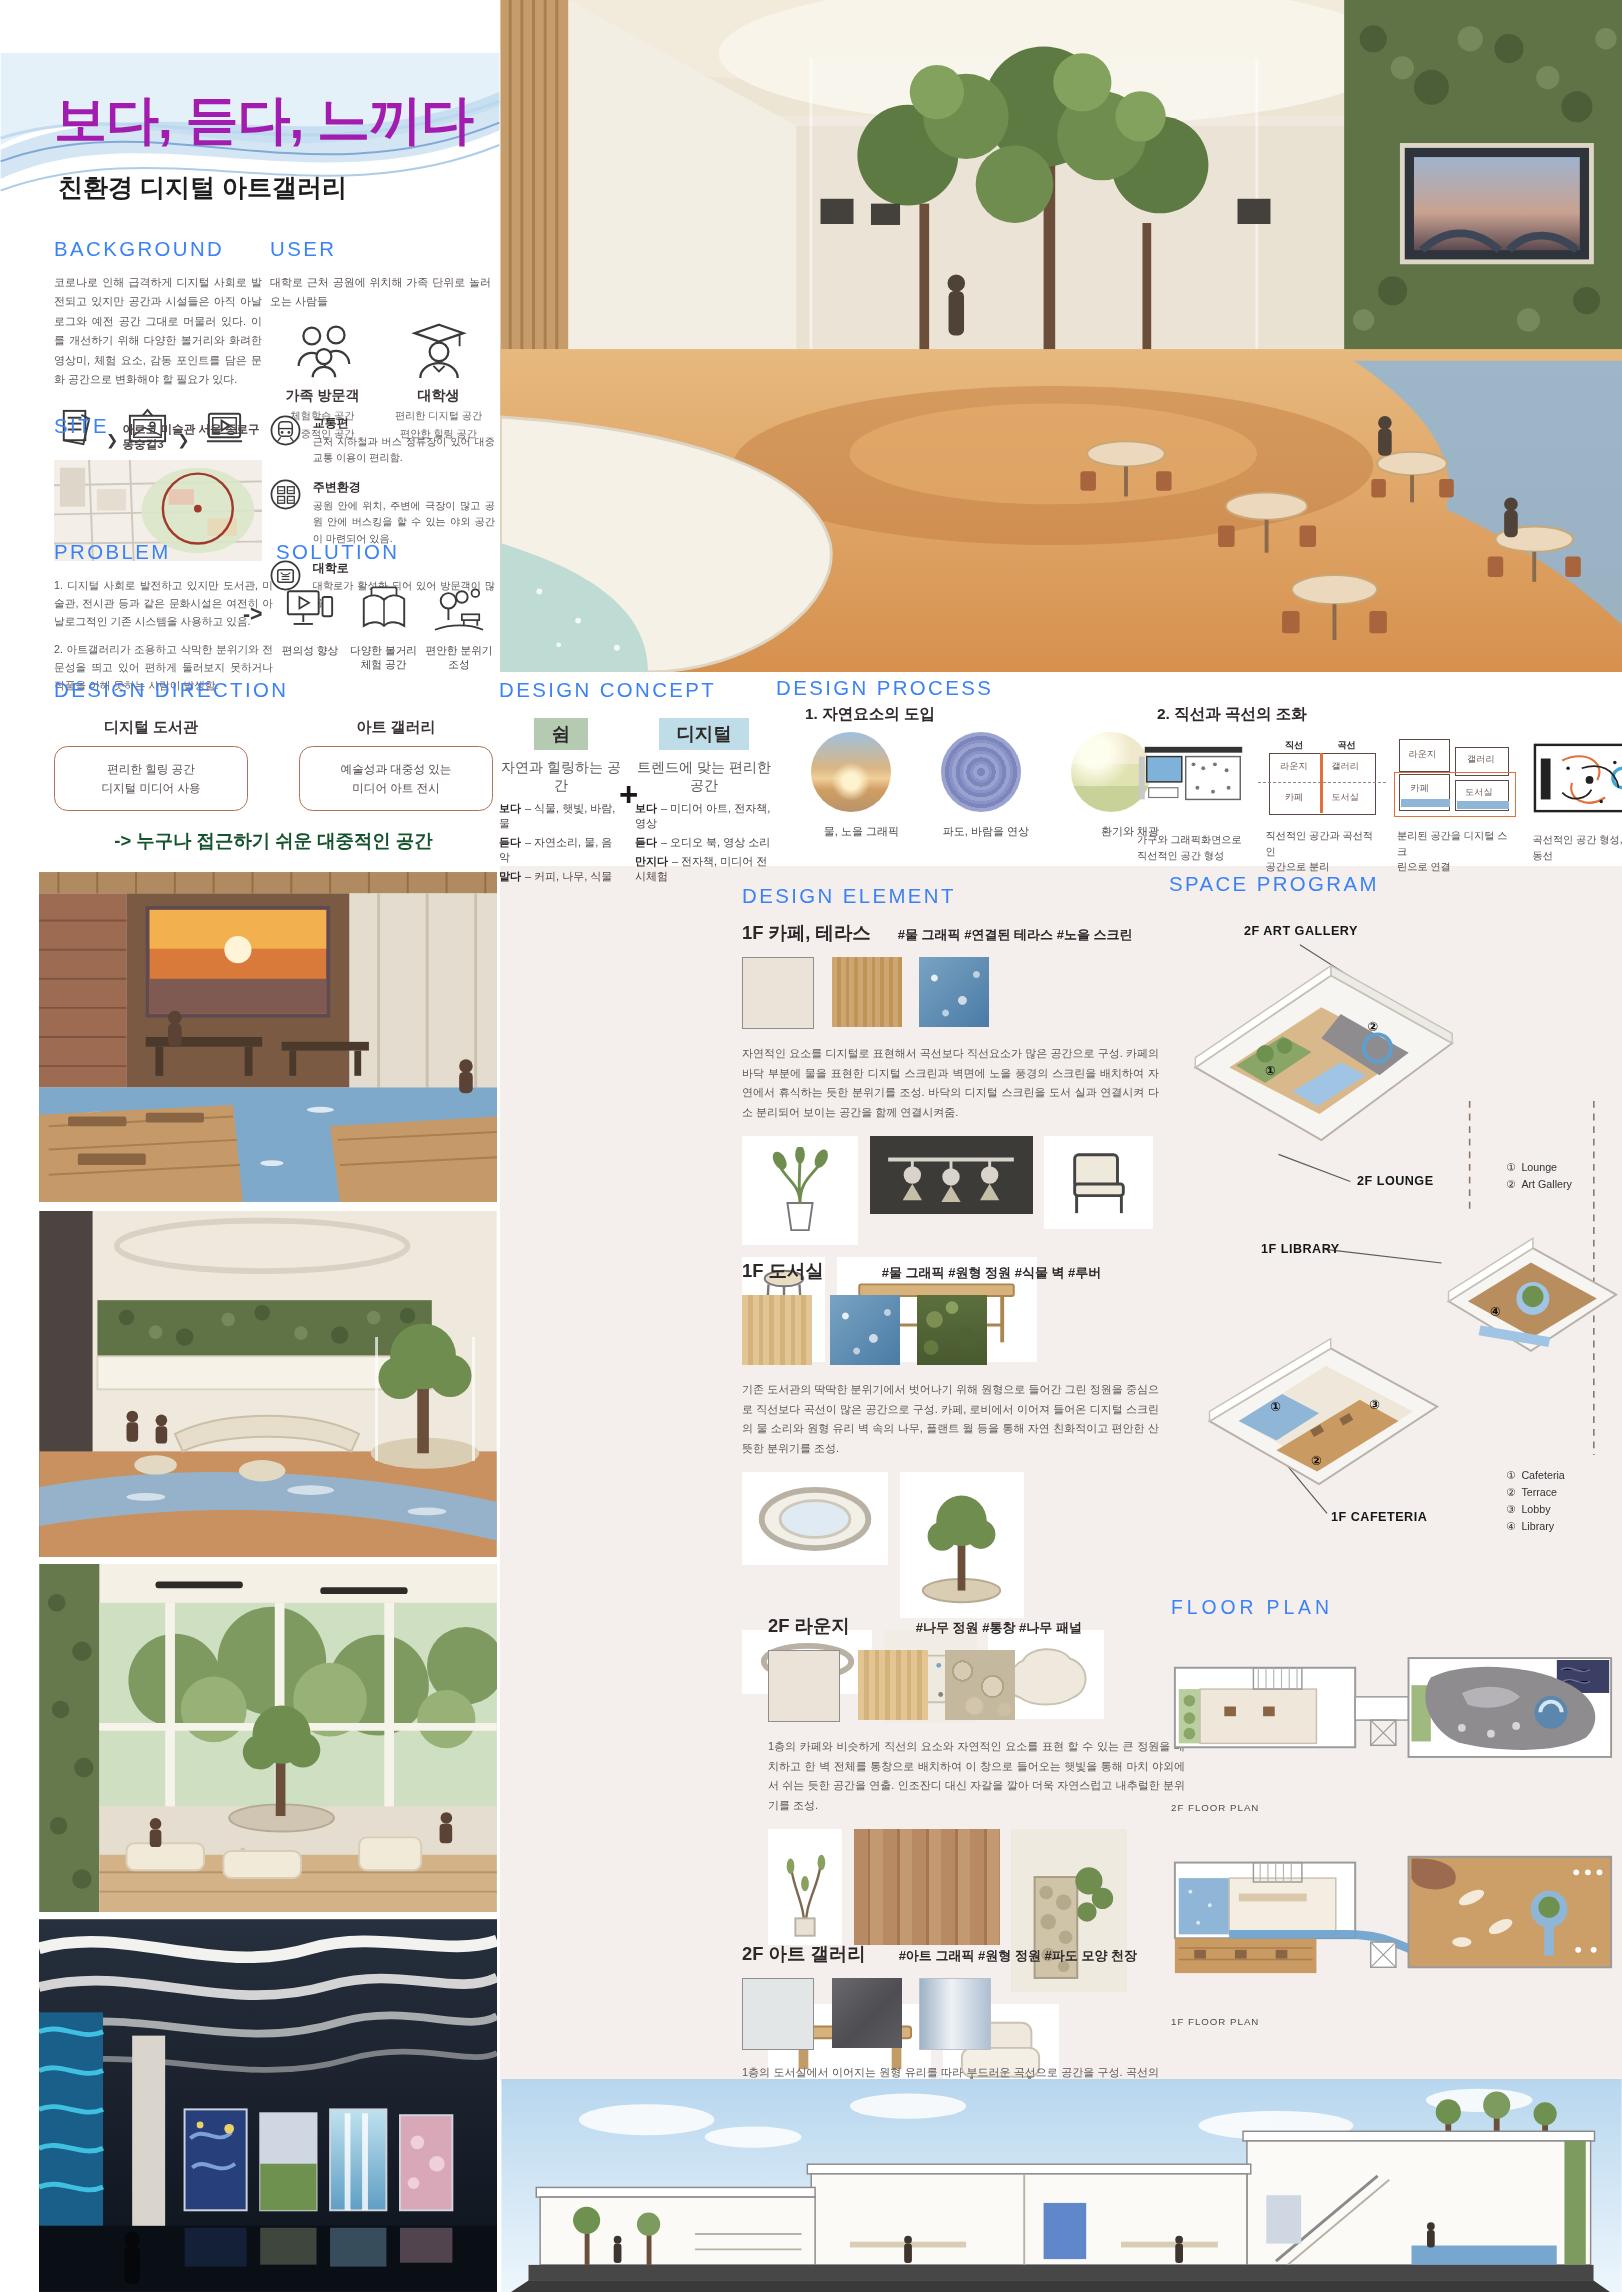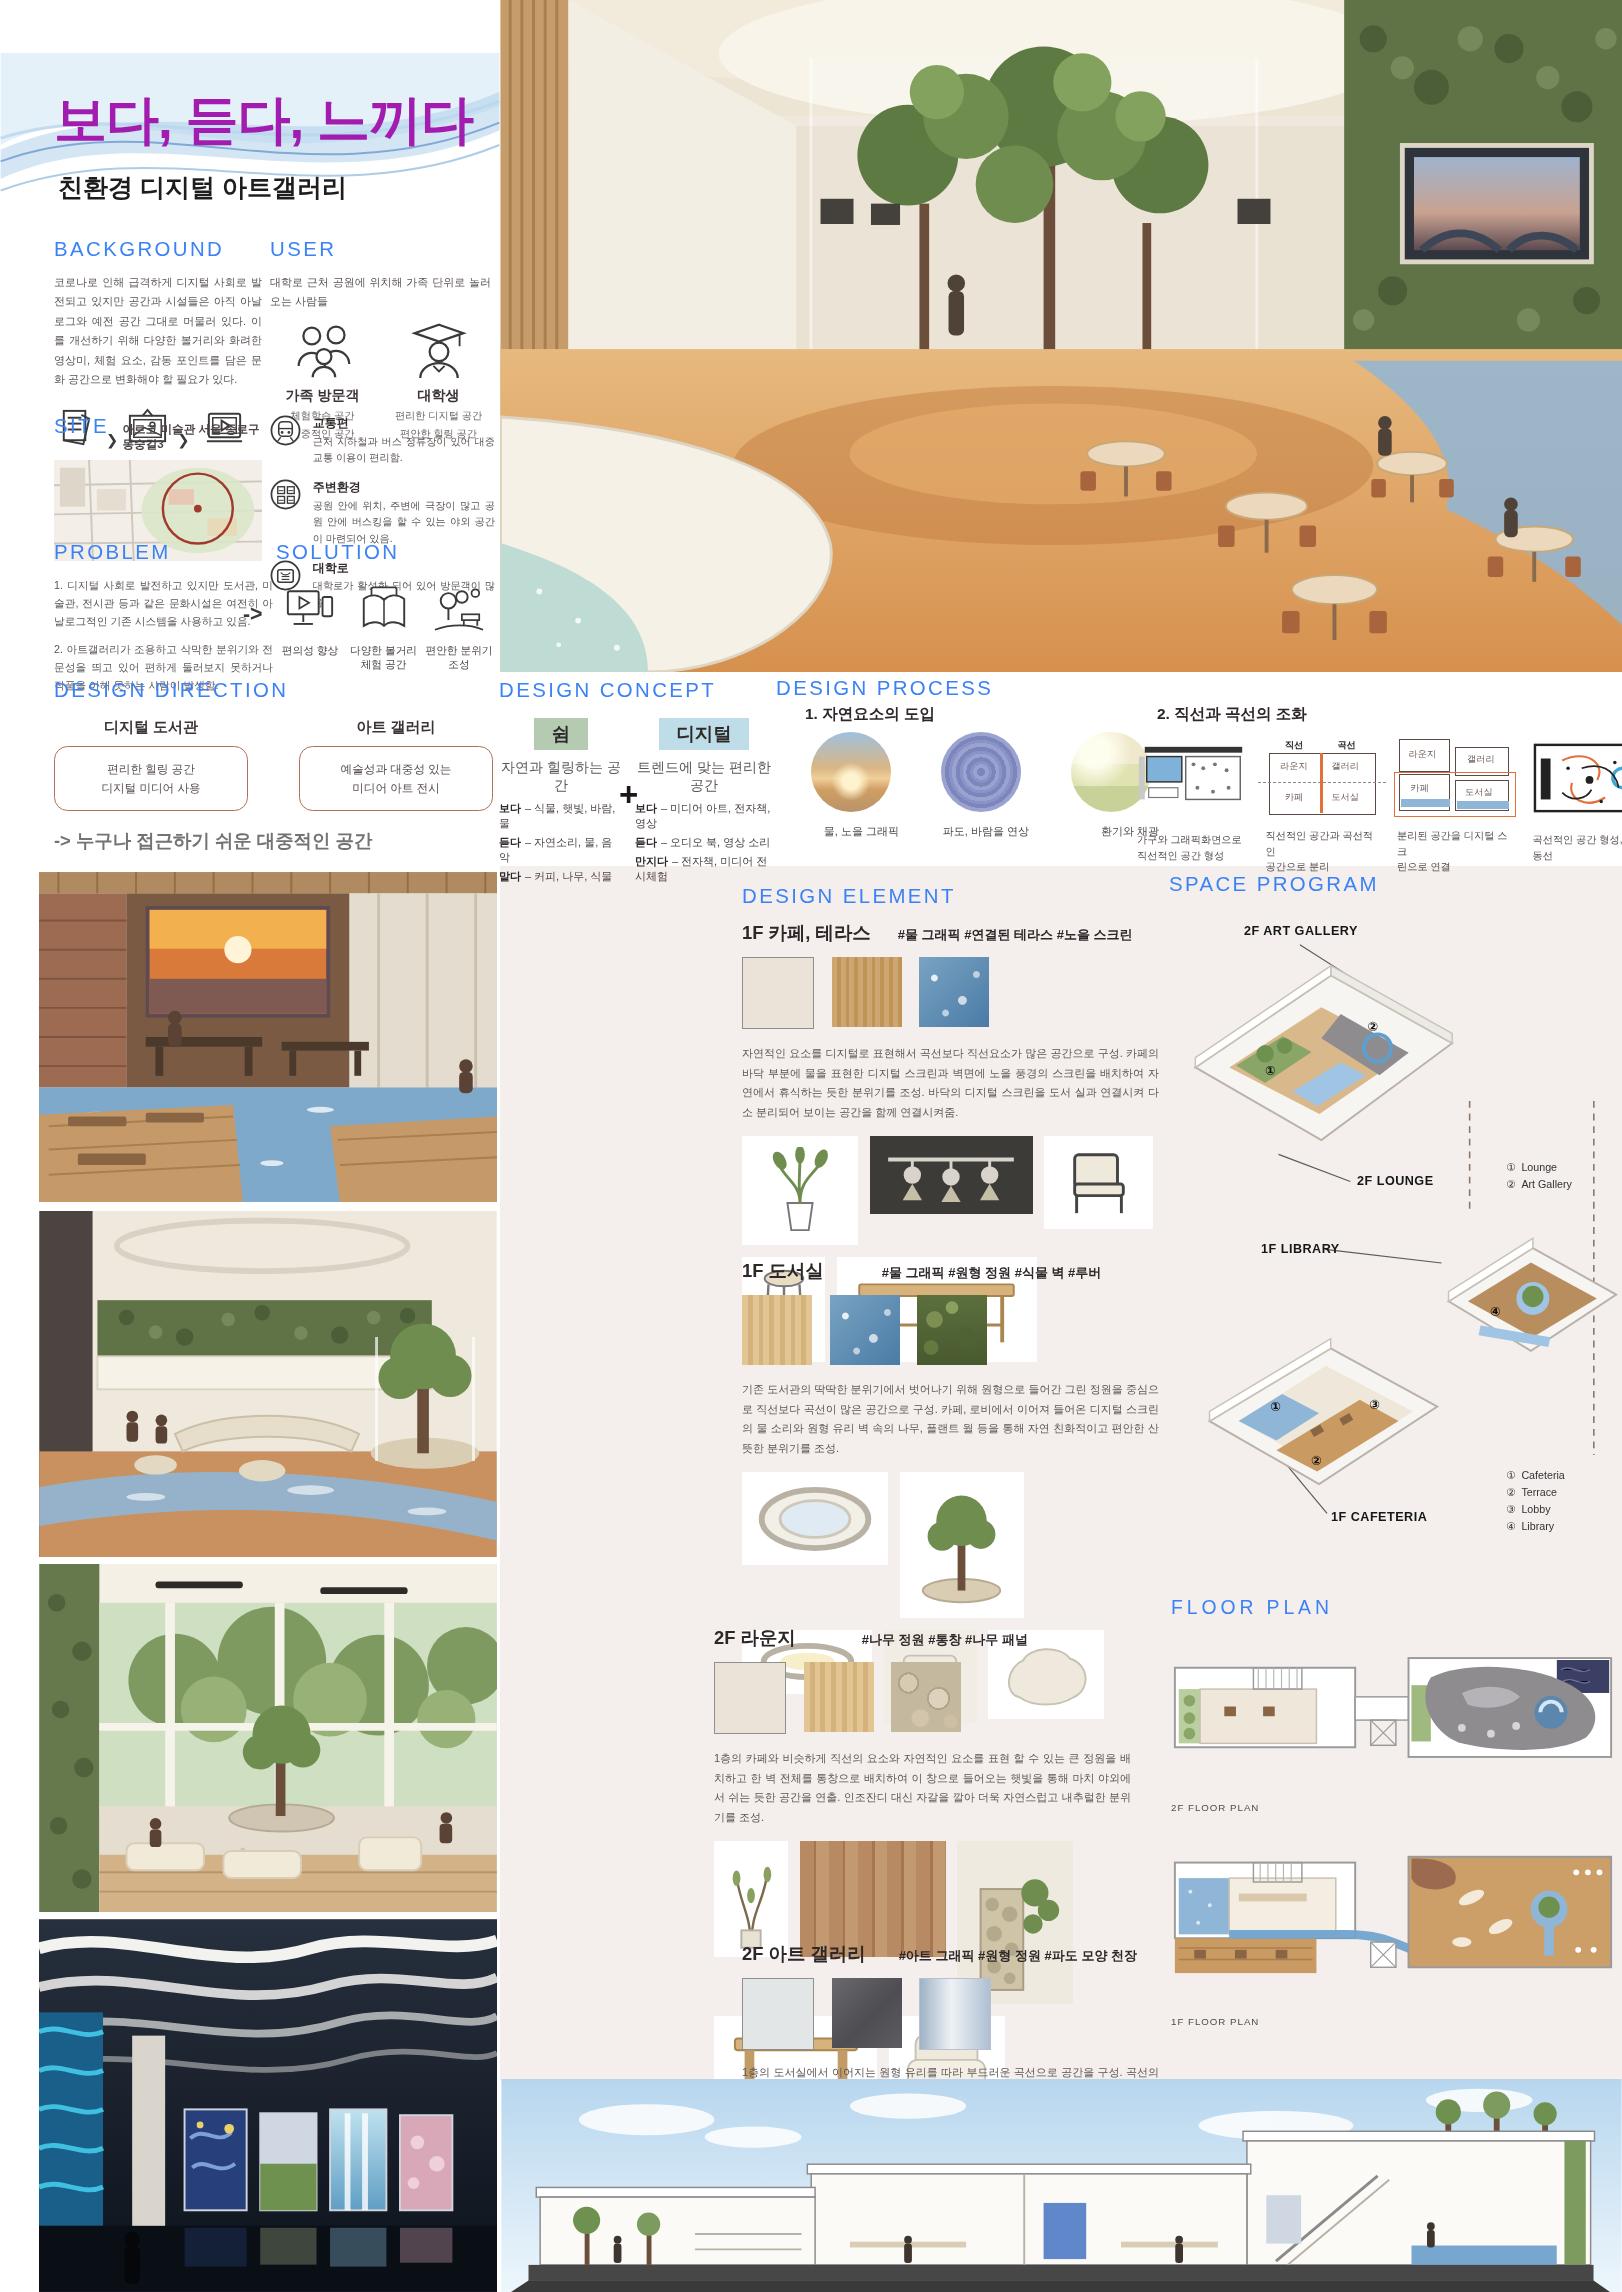--- a/index.html
+++ b/index.html
@@ -418,21 +418,21 @@
         <div class="dd-title">디지털 도서관</div>
         <div class="dd-box pre">편리한 힐링 공간
 디지털 미디어 사용</div>
       </div>
       <div style="width:194px;">
         <div class="dd-title">아트 갤러리</div>
         <div class="dd-box pre">예술성과 대중성 있는
 미디어 아트 전시</div>
       </div>
     </div>
-    <div style="margin-top:17.5px;font-size:18.4px;font-weight:700;color:#737373;">-&gt; 누구나 접근하기 쉬운 대중적인 공간</div>
+    <div style="text-align:center;margin-top:17.5px;font-size:18.4px;font-weight:700;color:#14532d;">-&gt; 누구나 접근하기 쉬운 대중적인 공간</div>
   </div>
 
   <div class="abs" style="left:499px;top:679px;width:274px;">
     <h2 class="h-en" style="margin:0;">DESIGN CONCEPT</h2>
     <div style="position:relative;display:flex;justify-content:space-between;margin-top:15.5px;">
       <div style="width:124px;text-align:center;">
         <span class="tagbox" style="background:#b5cbb1;">쉼</span>
         <div class="c-desc">자연과 힐링하는 공간</div>
         <div style="text-align:left;margin-top:5.8px;">
           <div class="c-line"><b>보다</b><span>– 식물, 햇빛, 바람, 물</span></div>
@@ -930,21 +930,21 @@
           </svg>
       </div>
       <div class="fcard" style="width:116px;height:89px;">
         <svg width="93" height="70" viewBox="0 0 96 72">
             <path d="M20,60 C4,56 6,30 24,22 C30,8 62,6 72,20 C92,26 94,52 76,60 C60,70 34,70 20,60 Z" fill="#efe9dd" stroke="#c9c2b4" stroke-width="2"></path>
           </svg>
       </div>
     </div>
   </div>
 
-  <div class="abs" style="left:714px;top:1613px;width:417px;margin-top:12px;">
+  <div class="abs" style="left:768px;top:1613px;width:417px;">
     <div style="display:flex;align-items:baseline;">
       <span class="el-title">2F 라운지</span>
       <span class="el-tags" style="margin-left:66px;">#나무 정원  #통창 #나무 패널</span>
     </div>
     <div style="display:flex;gap:17.5px;margin-top:11.6px;">
       <div class="swatch sw-cream"></div>
       <div class="swatch sw-lightwood"></div>
       <div class="swatch sw-pebble"></div>
     </div>
     <div class="kr" style="margin-top:15.5px;">1층의 카페와 비슷하게 직선의 요소와 자연적인 요소를 표현 할 수 있는 큰 정원을 배치하고 한 벽 전체를 통창으로 배치하여 이 창으로 들어오는 햇빛을 통해 마치 야외에서 쉬는 듯한 공간을 연출. 인조잔디 대신 자갈을 깔아 더욱 자연스럽고 내추럴한 분위기를 조성.</div>

